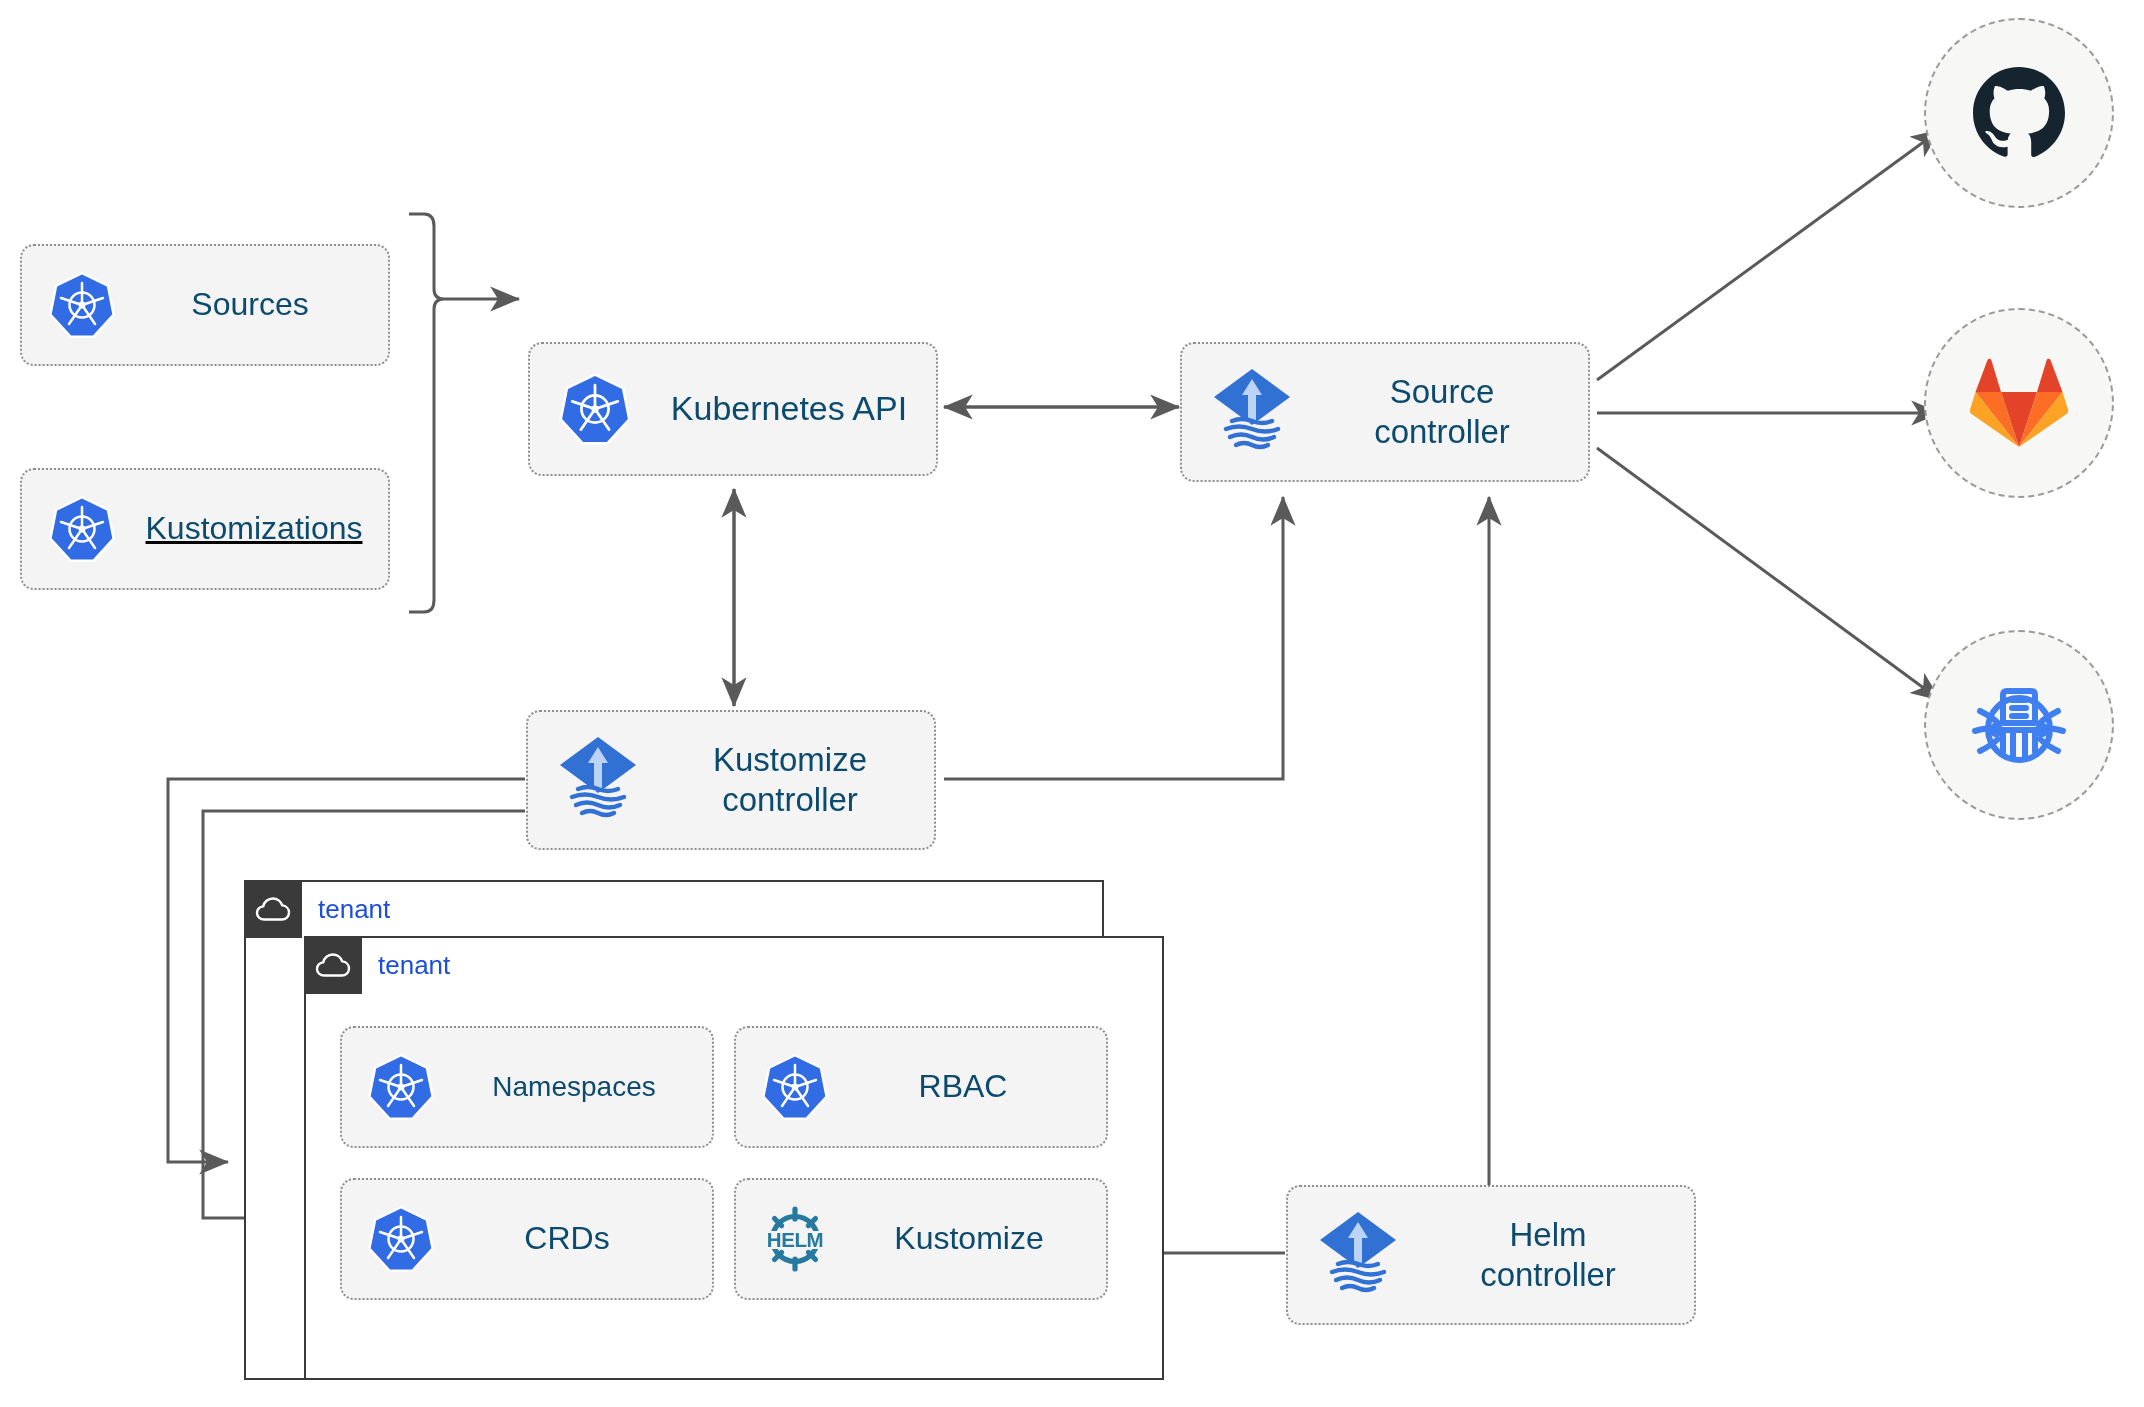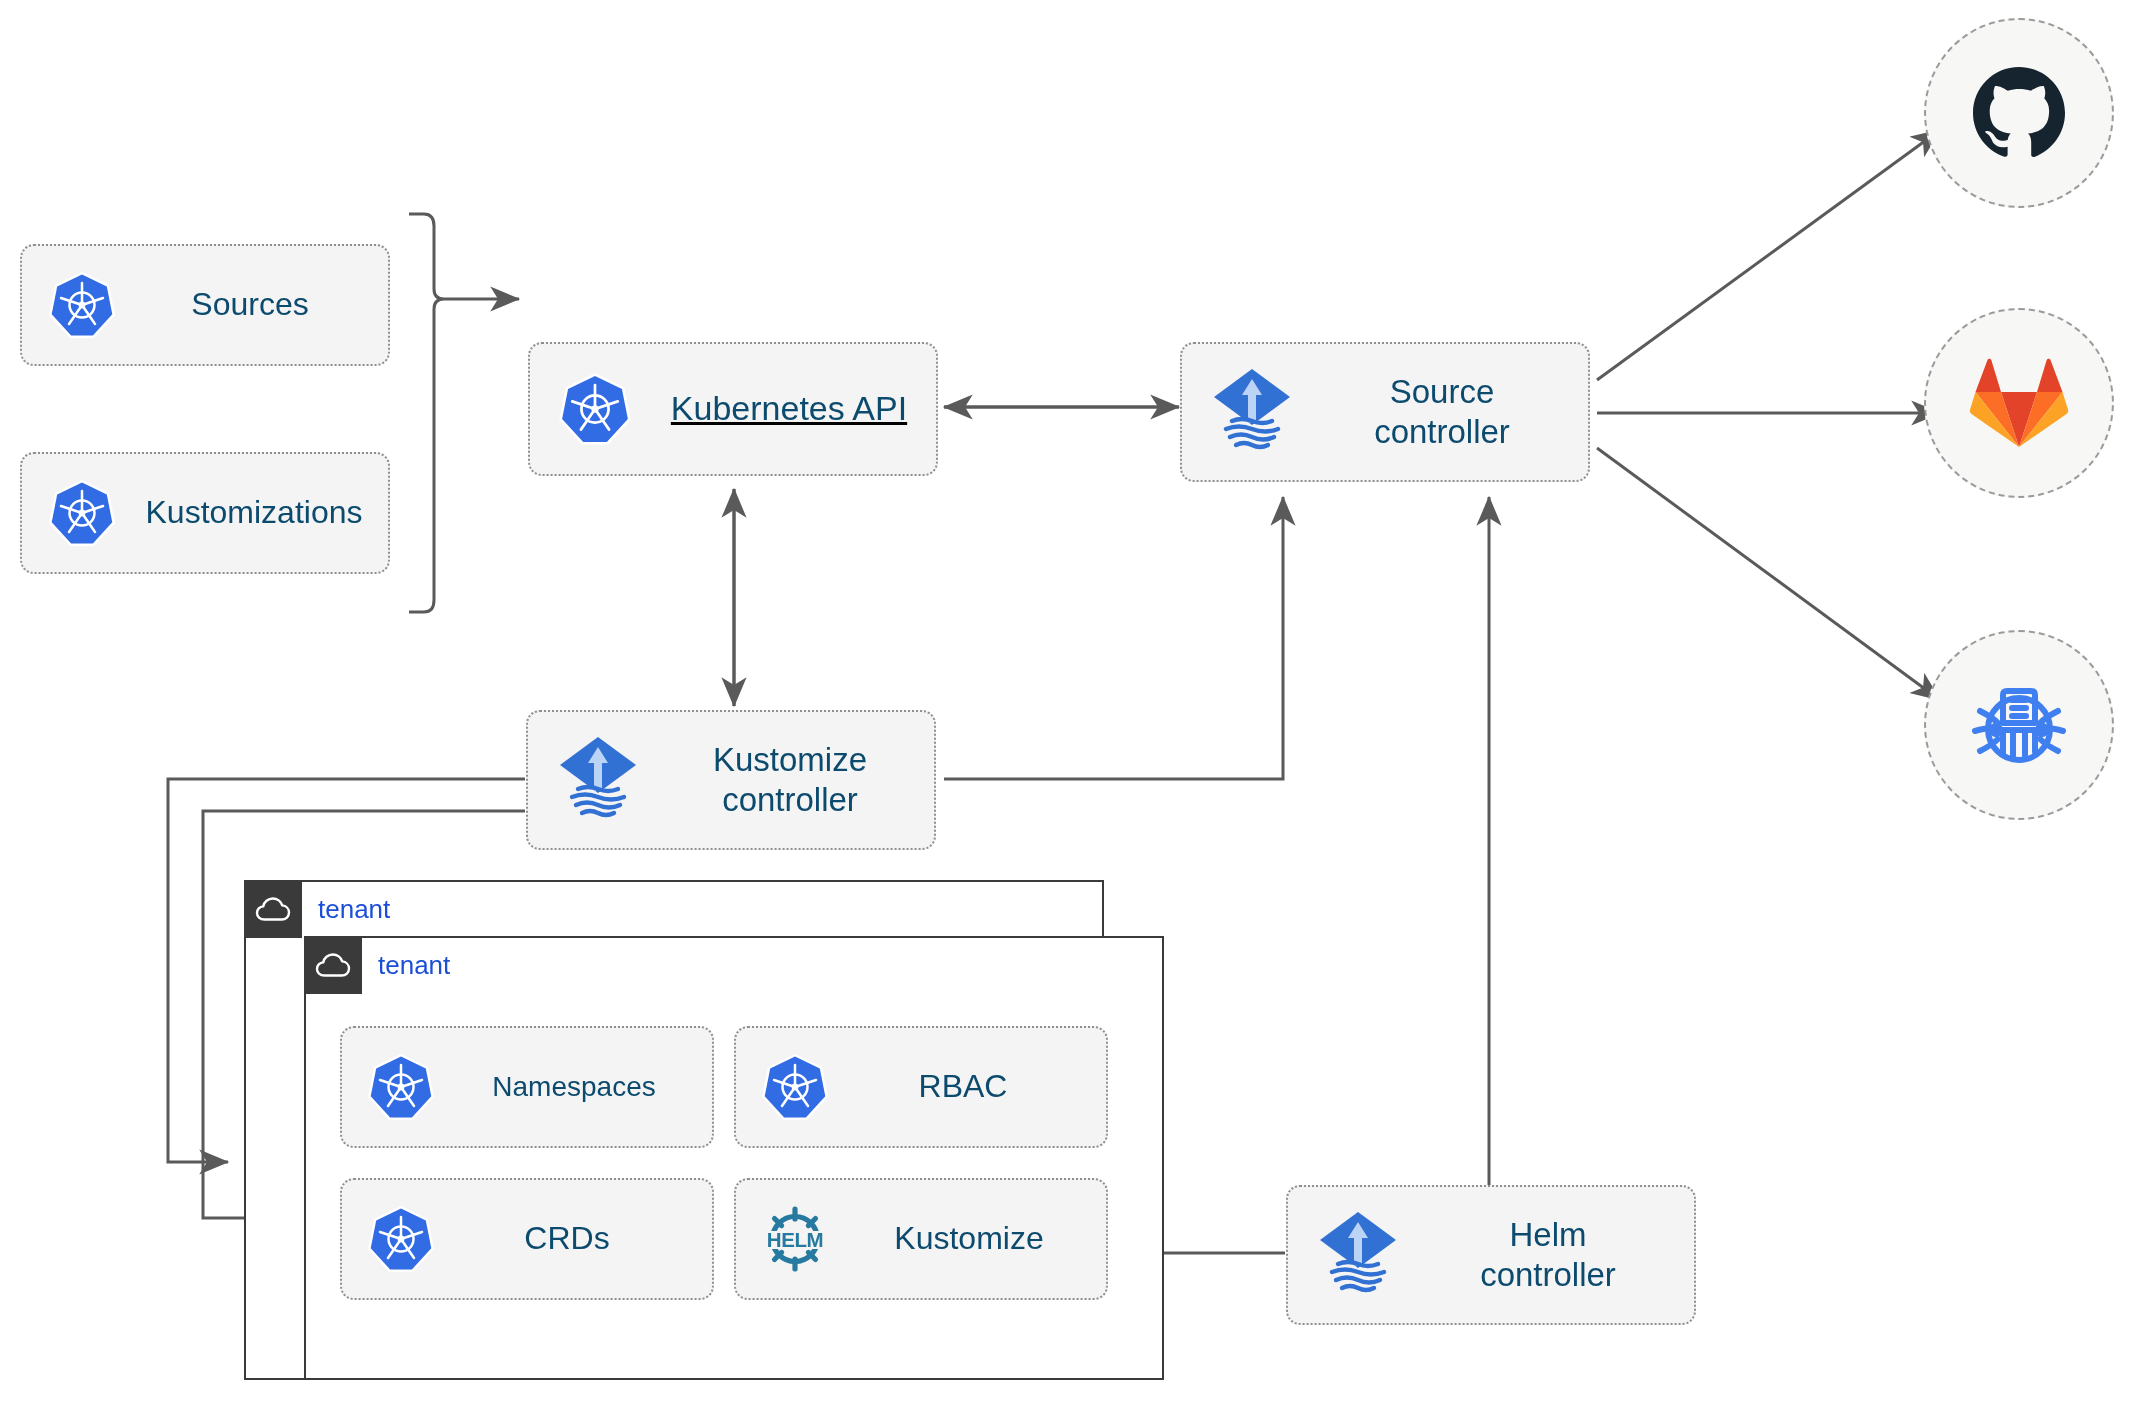--- a/index.html
+++ b/index.html
@@ -121,21 +121,21 @@
           <line x1="45" y1="31" x2="33" y2="35"></line>
           <line x1="40.5" y1="46" x2="33" y2="35"></line>
           <line x1="25.5" y1="46" x2="33" y2="35"></line>
           <line x1="21" y1="31" x2="33" y2="35"></line>
         </g>
       </svg>
     </div>
     <div class="lbl" style="font-size:32px;padding-right:30px;">Sources</div>
   </div>
 
-  <div class="node" style="left:20px;top:452px;width:370px;height:122px;">
+  <div class="node" style="left:20px;top:468px;width:370px;height:122px;text-decoration:underline;">
     <div class="ico" style="width:120px;">
       <svg width="66" height="70" viewBox="0 0 66 70">
         <path d="M33,2 L60,15 L66,45 L45,68 L21,68 L0,45 L6,15 Z" fill="#ffffff"></path>
         <path d="M33,4.6 L57.8,16.6 L63.3,44.3 L43.9,65.4 L22.1,65.4 L2.7,44.3 L8.2,16.6 Z" fill="#326CE5"></path>
         <g fill="none" stroke="#ffffff" stroke-width="2.5" stroke-linecap="round">
           <circle cx="33" cy="35" r="12.5"></circle>
           <circle cx="33" cy="35" r="3.4" fill="#ffffff" stroke="none"></circle>
           <line x1="33" y1="13" x2="33" y2="22.6"></line>
           <line x1="54" y1="28" x2="45" y2="31"></line>
           <line x1="46" y1="54" x2="40.5" y2="46"></line>
@@ -145,21 +145,21 @@
           <line x1="45" y1="31" x2="33" y2="35"></line>
           <line x1="40.5" y1="46" x2="33" y2="35"></line>
           <line x1="25.5" y1="46" x2="33" y2="35"></line>
           <line x1="21" y1="31" x2="33" y2="35"></line>
         </g>
       </svg>
     </div>
     <div class="lbl" style="font-size:32px;padding-right:22px;">Kustomizations</div>
   </div>
 
-  <div class="node" style="left:528px;top:342px;width:410px;height:134px;text-decoration:underline;">
+  <div class="node" style="left:528px;top:342px;width:410px;height:134px;">
     <div class="ico" style="width:130px;">
       <svg width="72" height="76" viewBox="0 0 66 70">
         <path d="M33,2 L60,15 L66,45 L45,68 L21,68 L0,45 L6,15 Z" fill="#ffffff"></path>
         <path d="M33,4.6 L57.8,16.6 L63.3,44.3 L43.9,65.4 L22.1,65.4 L2.7,44.3 L8.2,16.6 Z" fill="#326CE5"></path>
         <g fill="none" stroke="#ffffff" stroke-width="2.5" stroke-linecap="round">
           <circle cx="33" cy="35" r="12.5"></circle>
           <circle cx="33" cy="35" r="3.4" fill="#ffffff" stroke="none"></circle>
           <line x1="33" y1="13" x2="33" y2="22.6"></line>
           <line x1="54" y1="28" x2="45" y2="31"></line>
           <line x1="46" y1="54" x2="40.5" y2="46"></line>

